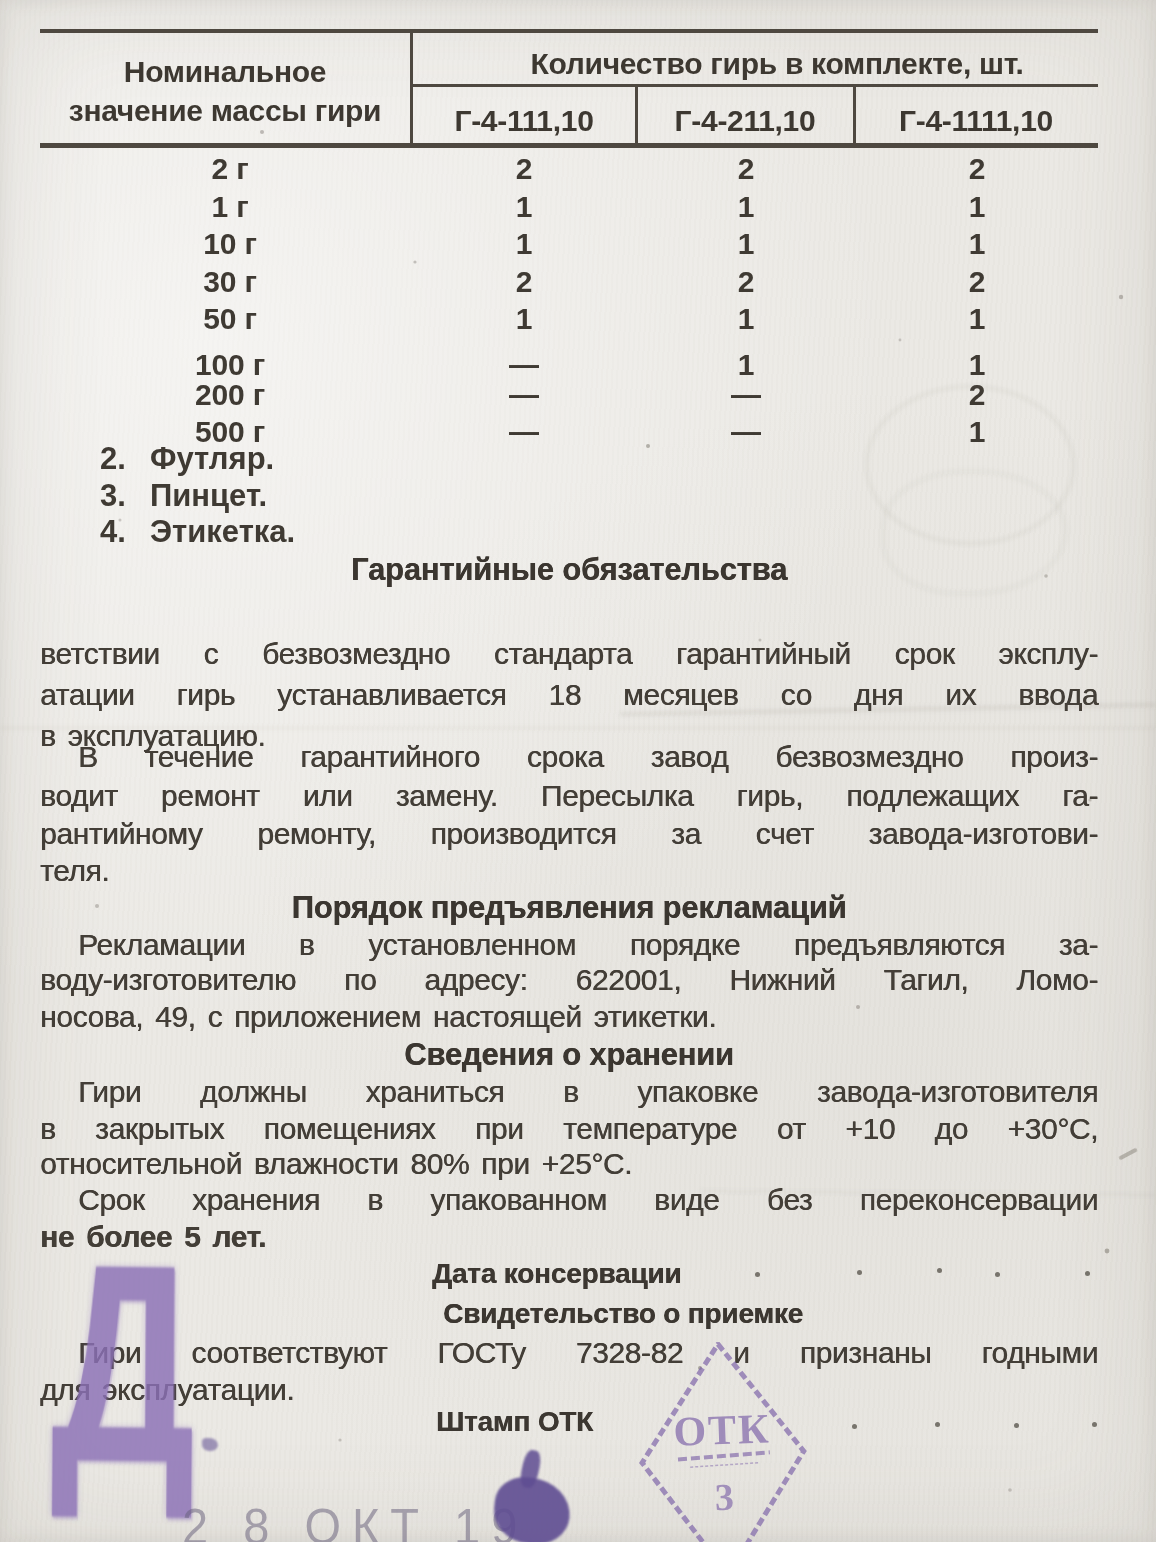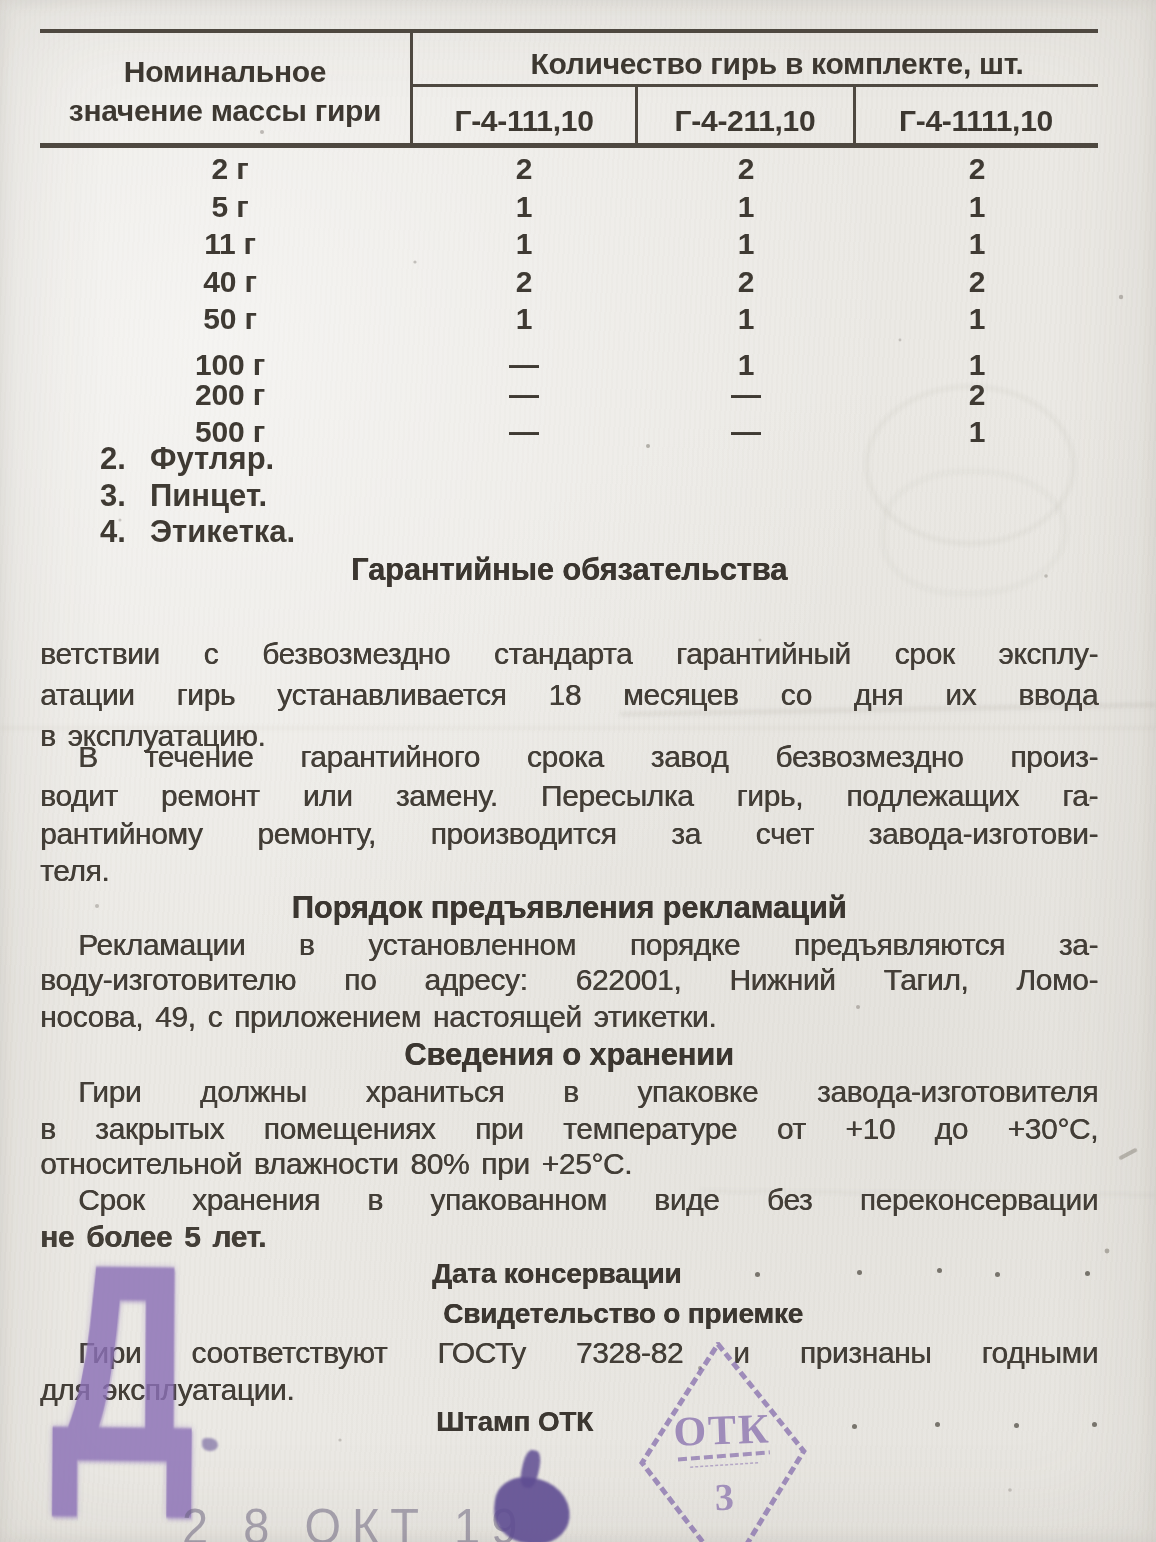--- a/index.html
+++ b/index.html
@@ -69,33 +69,33 @@
   <div class="hcell" style="left:636px;top:104px;width:218px;">Г-4-211,10</div>
   <div class="hcell" style="left:854px;top:104px;width:244px;">Г-4-1111,10</div>
 
   <div class="trow" style="top:152px;">
     <span class="tcell c0">2 г</span>
     <span class="tcell c1">2</span>
     <span class="tcell c2">2</span>
     <span class="tcell c3">2</span>
   </div>
   <div class="trow" style="top:190px;">
-    <span class="tcell c0">5 г</span>
+    <span class="tcell c0">1 г</span>
     <span class="tcell c1">1</span>
     <span class="tcell c2">1</span>
     <span class="tcell c3">1</span>
   </div>
   <div class="trow" style="top:227px;">
-    <span class="tcell c0">11 г</span>
+    <span class="tcell c0">10 г</span>
     <span class="tcell c1">1</span>
     <span class="tcell c2">1</span>
     <span class="tcell c3">1</span>
   </div>
   <div class="trow" style="top:265px;">
-    <span class="tcell c0">40 г</span>
+    <span class="tcell c0">30 г</span>
     <span class="tcell c1">2</span>
     <span class="tcell c2">2</span>
     <span class="tcell c3">2</span>
   </div>
   <div class="trow" style="top:302px;">
     <span class="tcell c0">50 г</span>
     <span class="tcell c1">1</span>
     <span class="tcell c2">1</span>
     <span class="tcell c3">1</span>
   </div>

